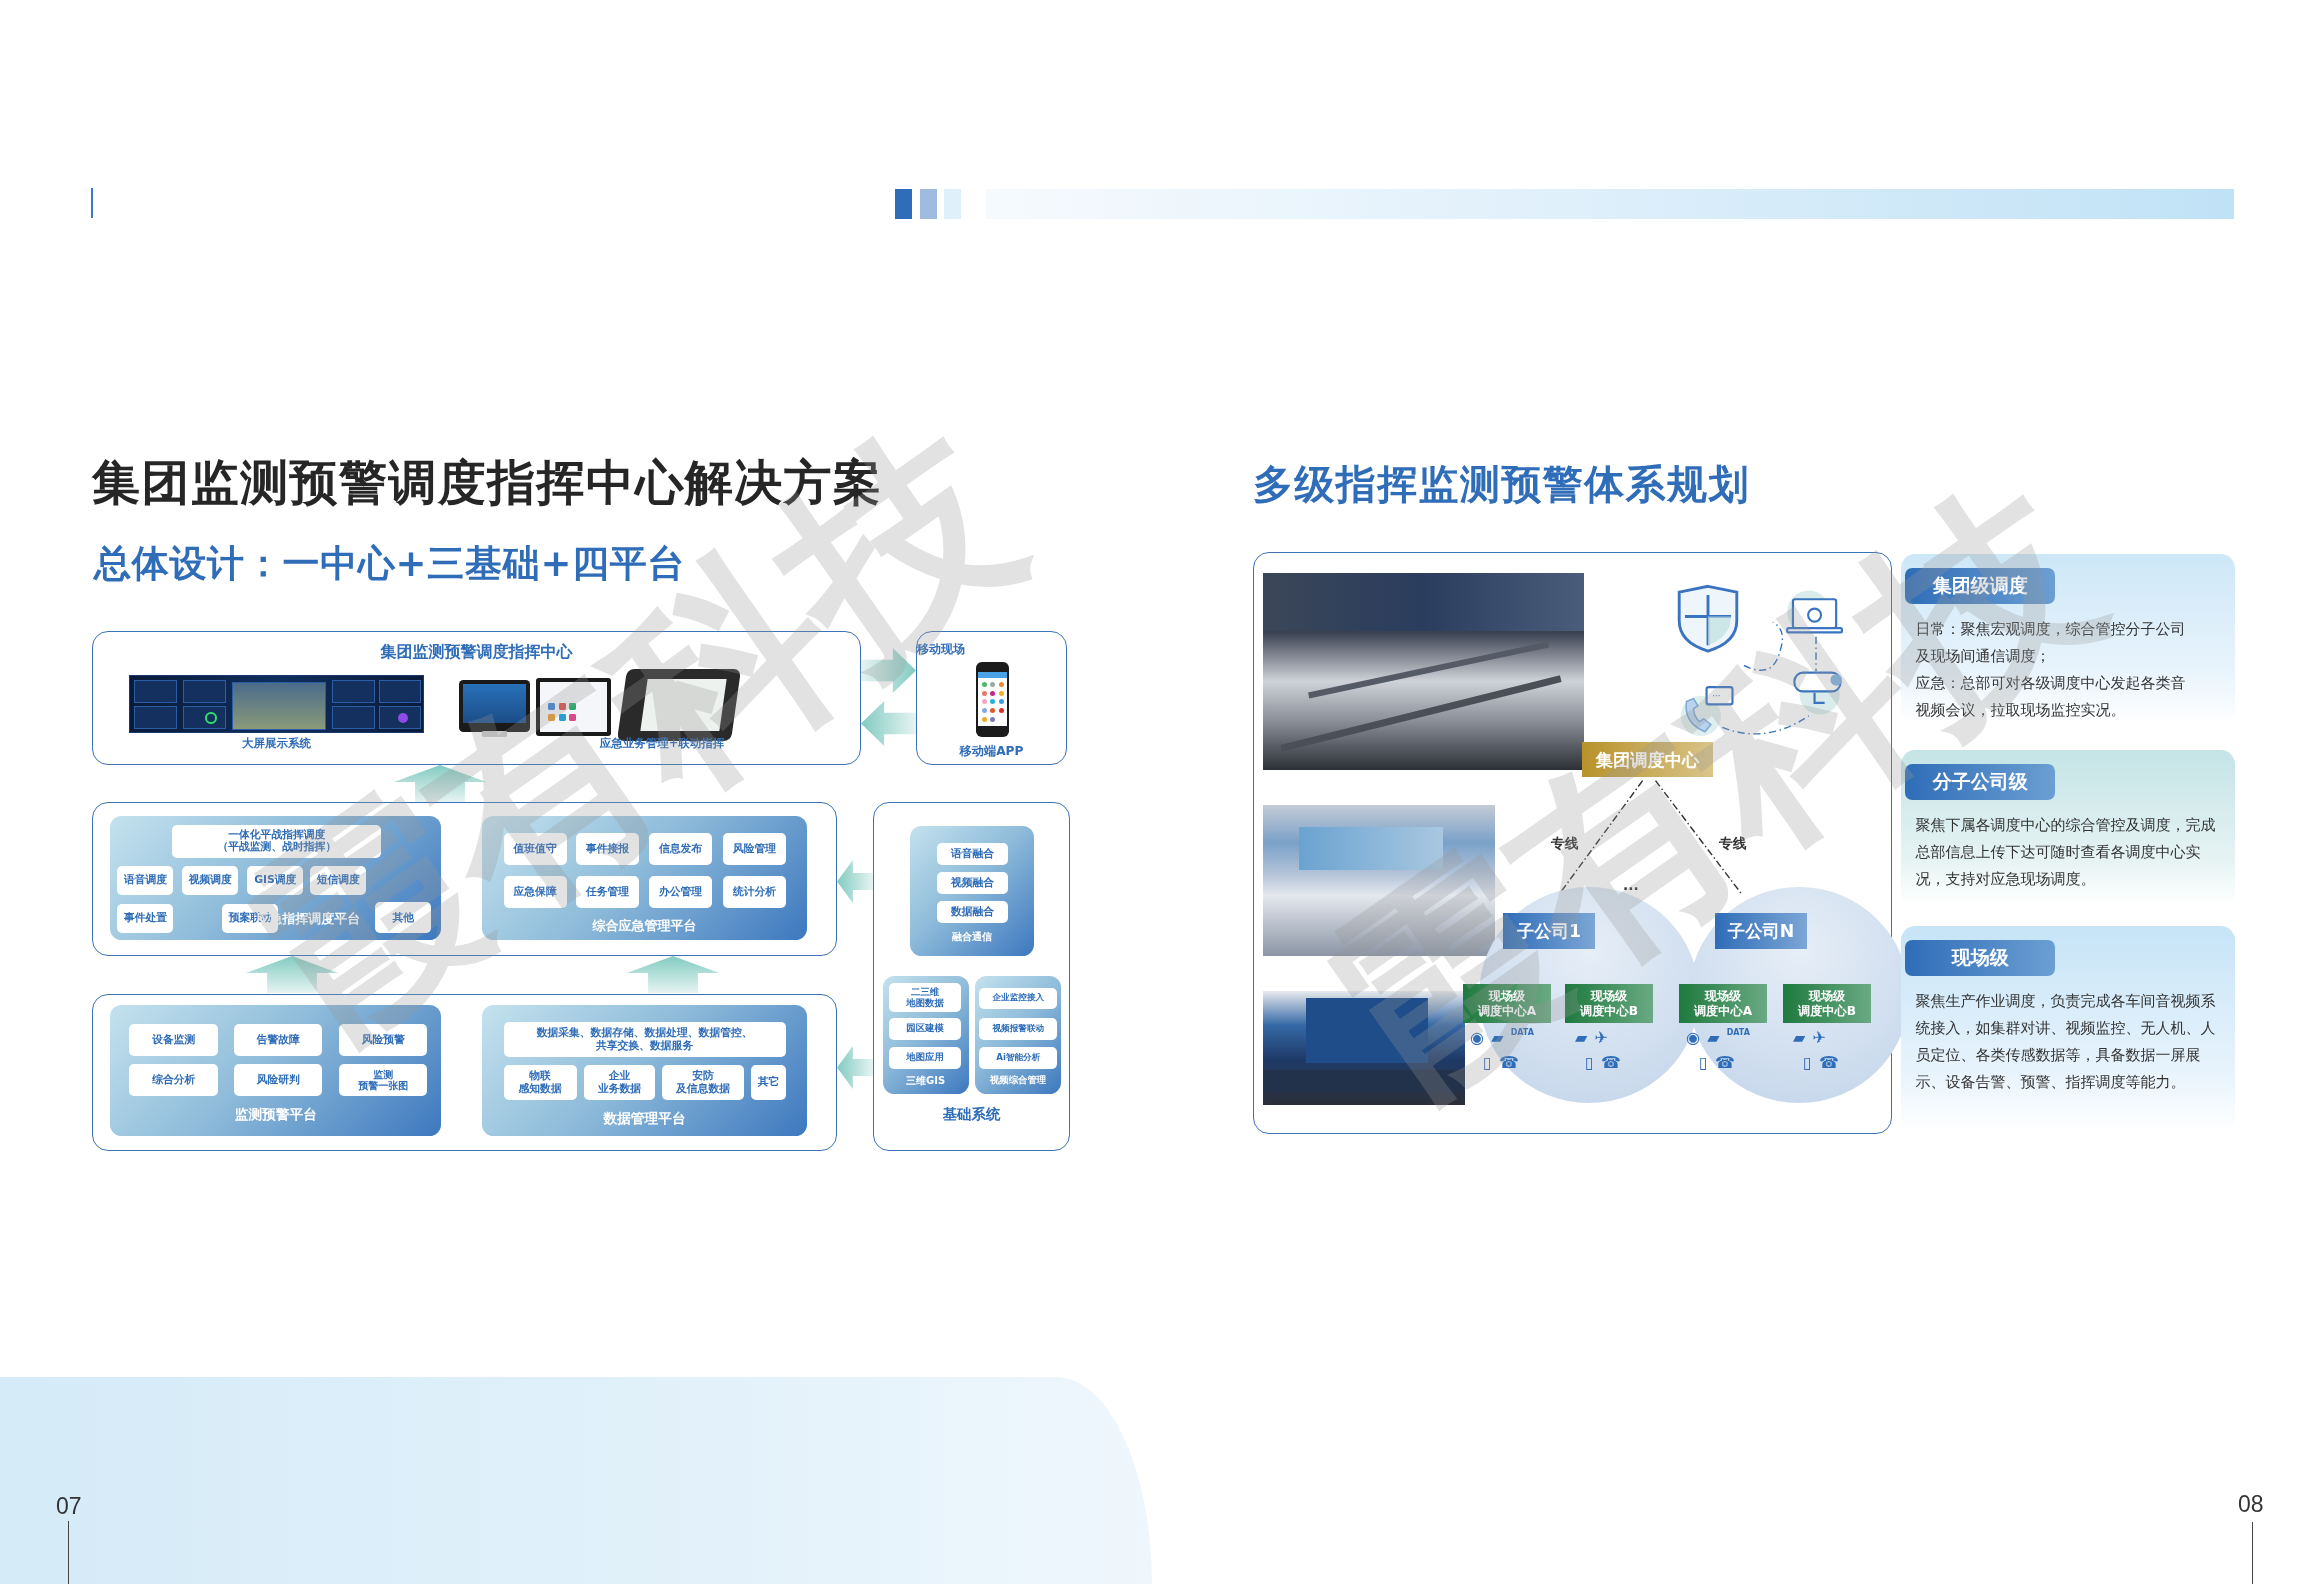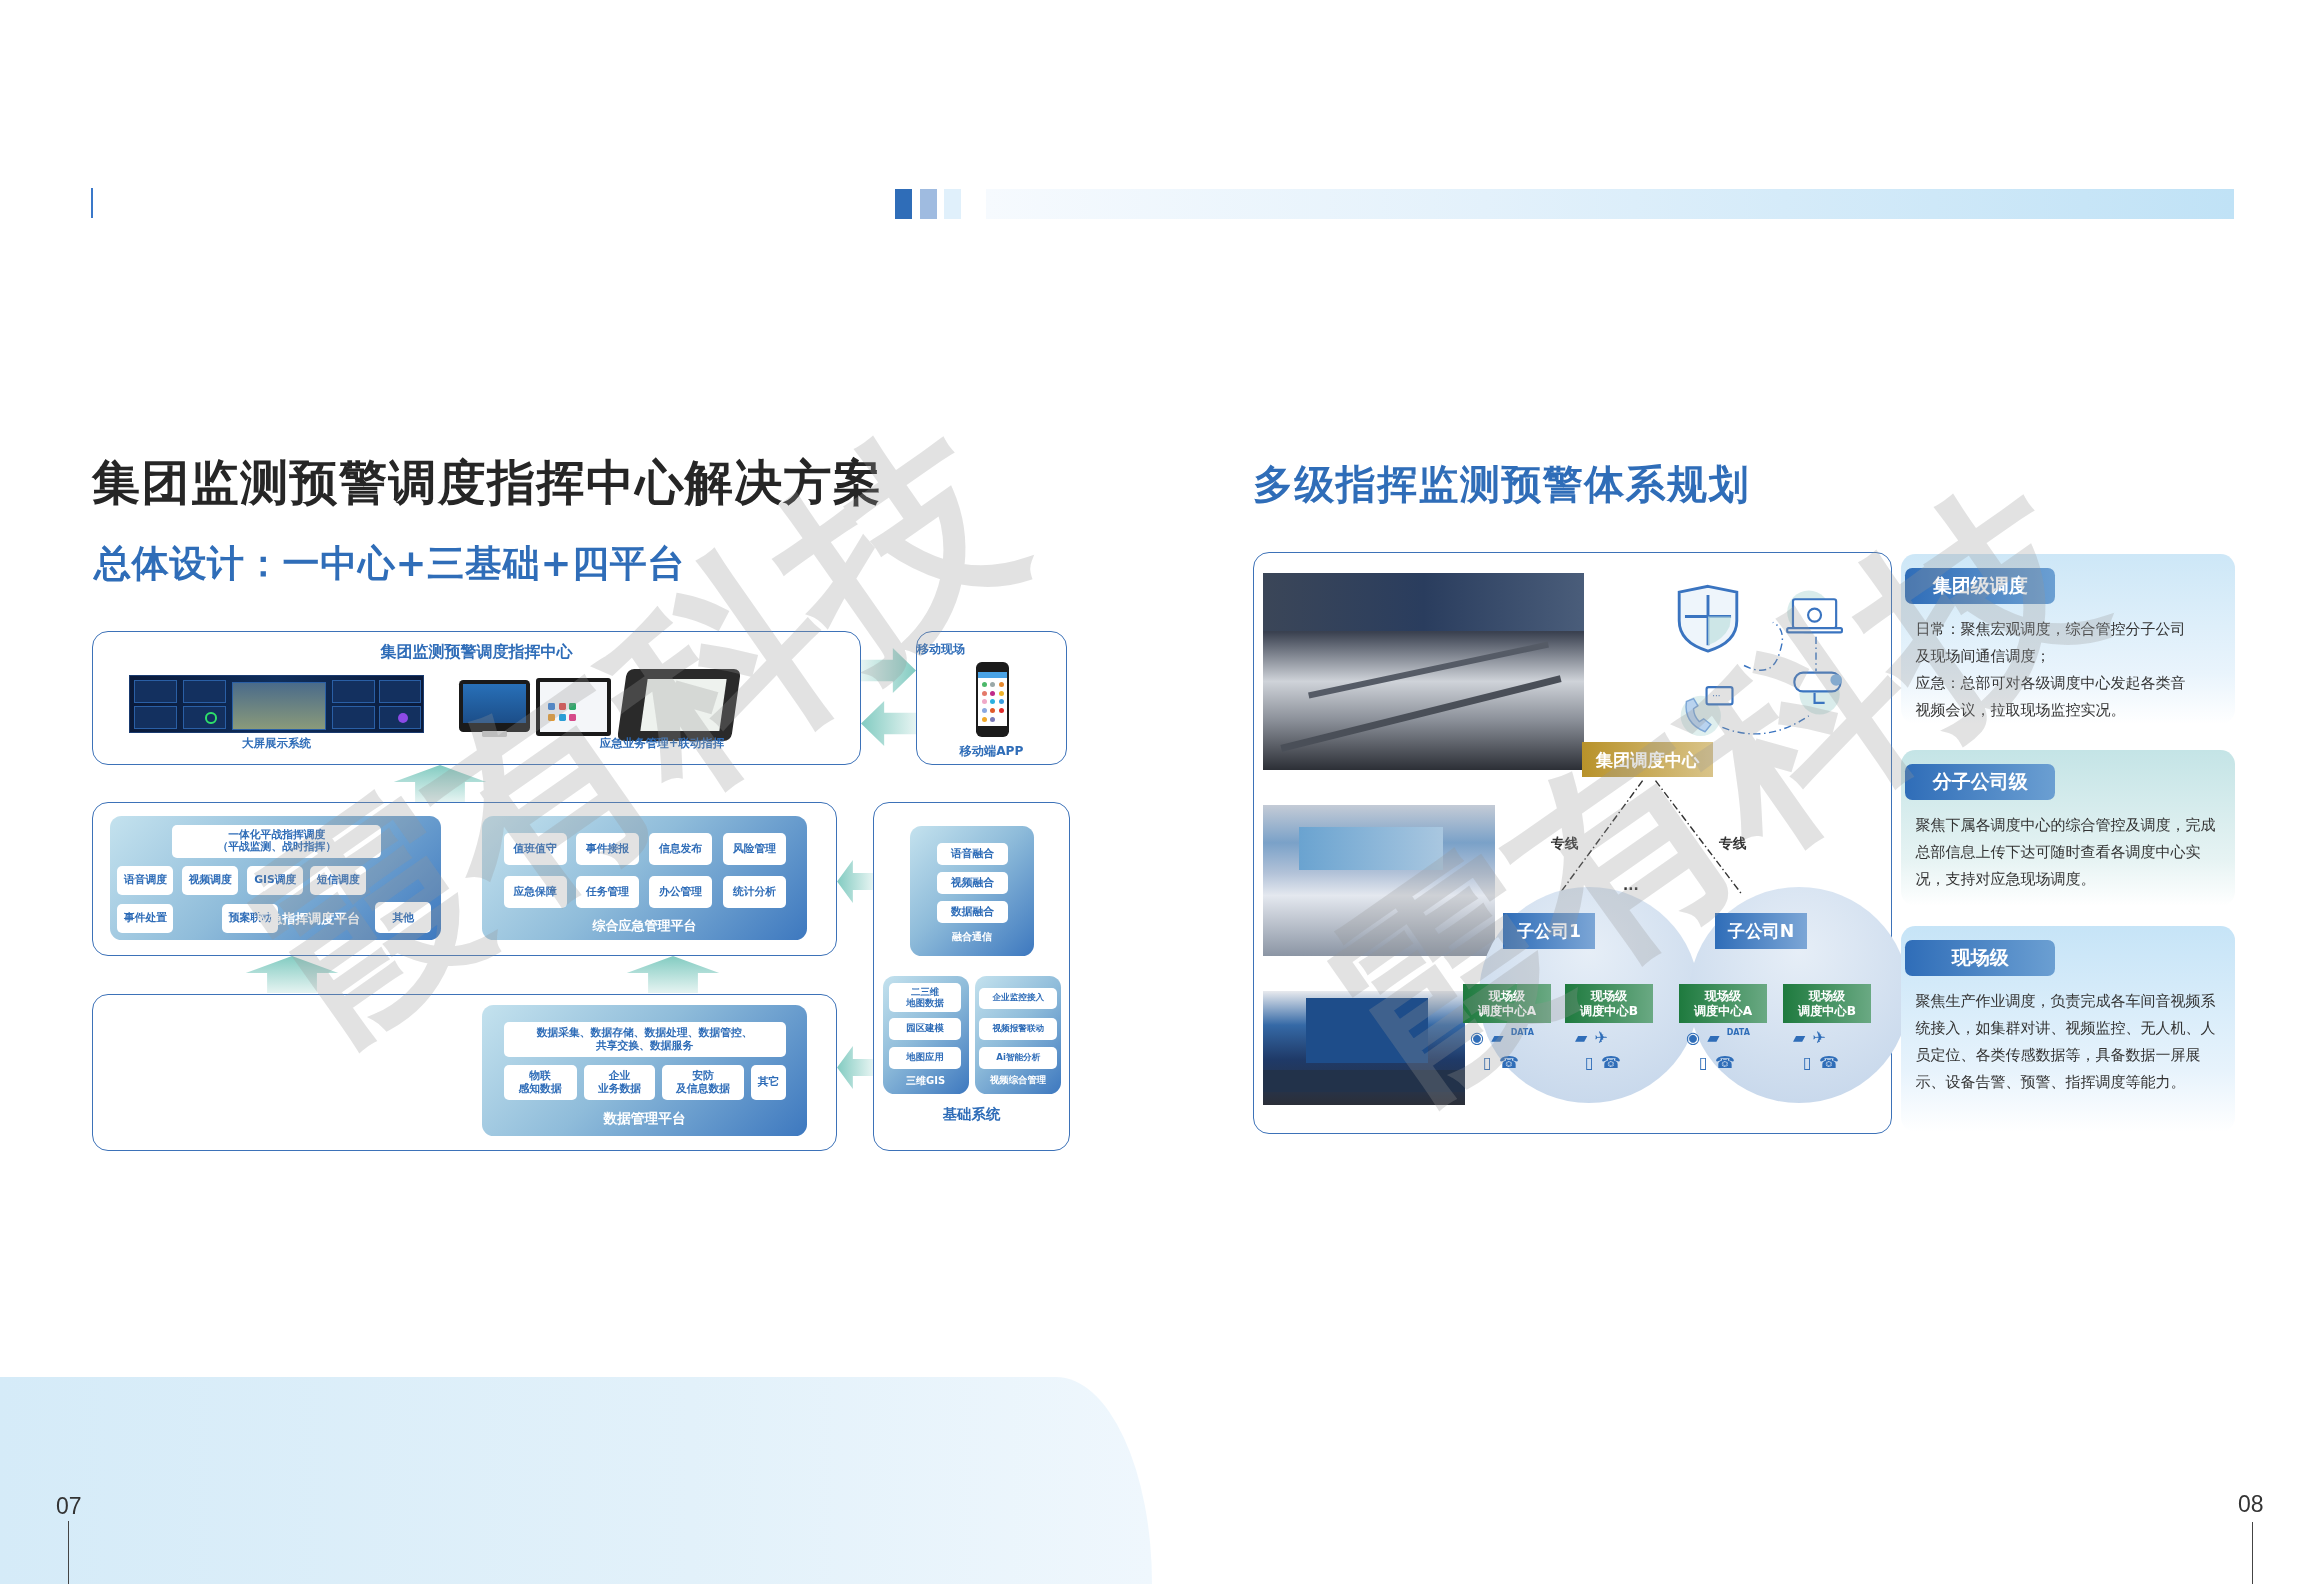--- a/index.html
+++ b/index.html
@@ -247,20 +247,32 @@
     <div class="chip" style="left:241px;top:17.3px;width:63px;height:32px;font-size:10.8px;">风险管理</div>
     <div class="chip" style="left:21.6px;top:60px;width:63px;height:32px;font-size:10.8px;">应急保障</div>
     <div class="chip" style="left:94px;top:60px;width:63px;height:32px;font-size:10.8px;">任务管理</div>
     <div class="chip" style="left:167px;top:60px;width:63px;height:32px;font-size:10.8px;">办公管理</div>
     <div class="chip" style="left:241px;top:60px;width:63px;height:32px;font-size:10.8px;">统计分析</div>
     <div class="panel-label" style="left:0;top:101px;width:100%;font-size:13px;">综合应急管理平台</div>
   </div>
 </div>
 
 <div class="abs outline-box bottom-left-box">
+  <div class="grad-panel" style="left:17.3px;top:10px;width:331px;height:131px;">
+    <div class="chip" style="left:19px;top:19px;width:89px;height:32px;font-size:10.8px;">设备监测</div>
+    <div class="chip" style="left:124px;top:19px;width:88px;height:32px;font-size:10.8px;">告警故障</div>
+    <div class="chip" style="left:229px;top:19px;width:88px;height:32px;font-size:10.8px;">风险预警</div>
+    <div class="chip" style="left:19px;top:59px;width:89px;height:32px;font-size:10.8px;">综合分析</div>
+    <div class="chip" style="left:124px;top:59px;width:88px;height:32px;font-size:10.8px;">风险研判</div>
+    <div class="chip" style="left:229px;top:59px;width:88px;height:32px;font-size:10px;flex-direction:column;">
+      <span>监测</span>
+      <span>预警一张图</span>
+    </div>
+    <div class="panel-label" style="left:0;top:101px;width:100%;font-size:13.7px;">监测预警平台</div>
+  </div>
   <div class="grad-panel" style="left:389px;top:10px;width:325px;height:131px;">
     <div class="chip" style="left:21.6px;top:17.3px;width:282px;height:35px;font-size:10.8px;flex-direction:column;">
       <span>数据采集、数据存储、数据处理、数据管控、</span>
       <span>共享交换、数据服务</span>
     </div>
     <div class="chip" style="left:21.6px;top:60px;width:73px;height:35px;font-size:10.8px;flex-direction:column;">
       <span>物联</span>
       <span>感知数据</span>
     </div>
     <div class="chip" style="left:102px;top:60px;width:71px;height:35px;font-size:10.8px;flex-direction:column;">

